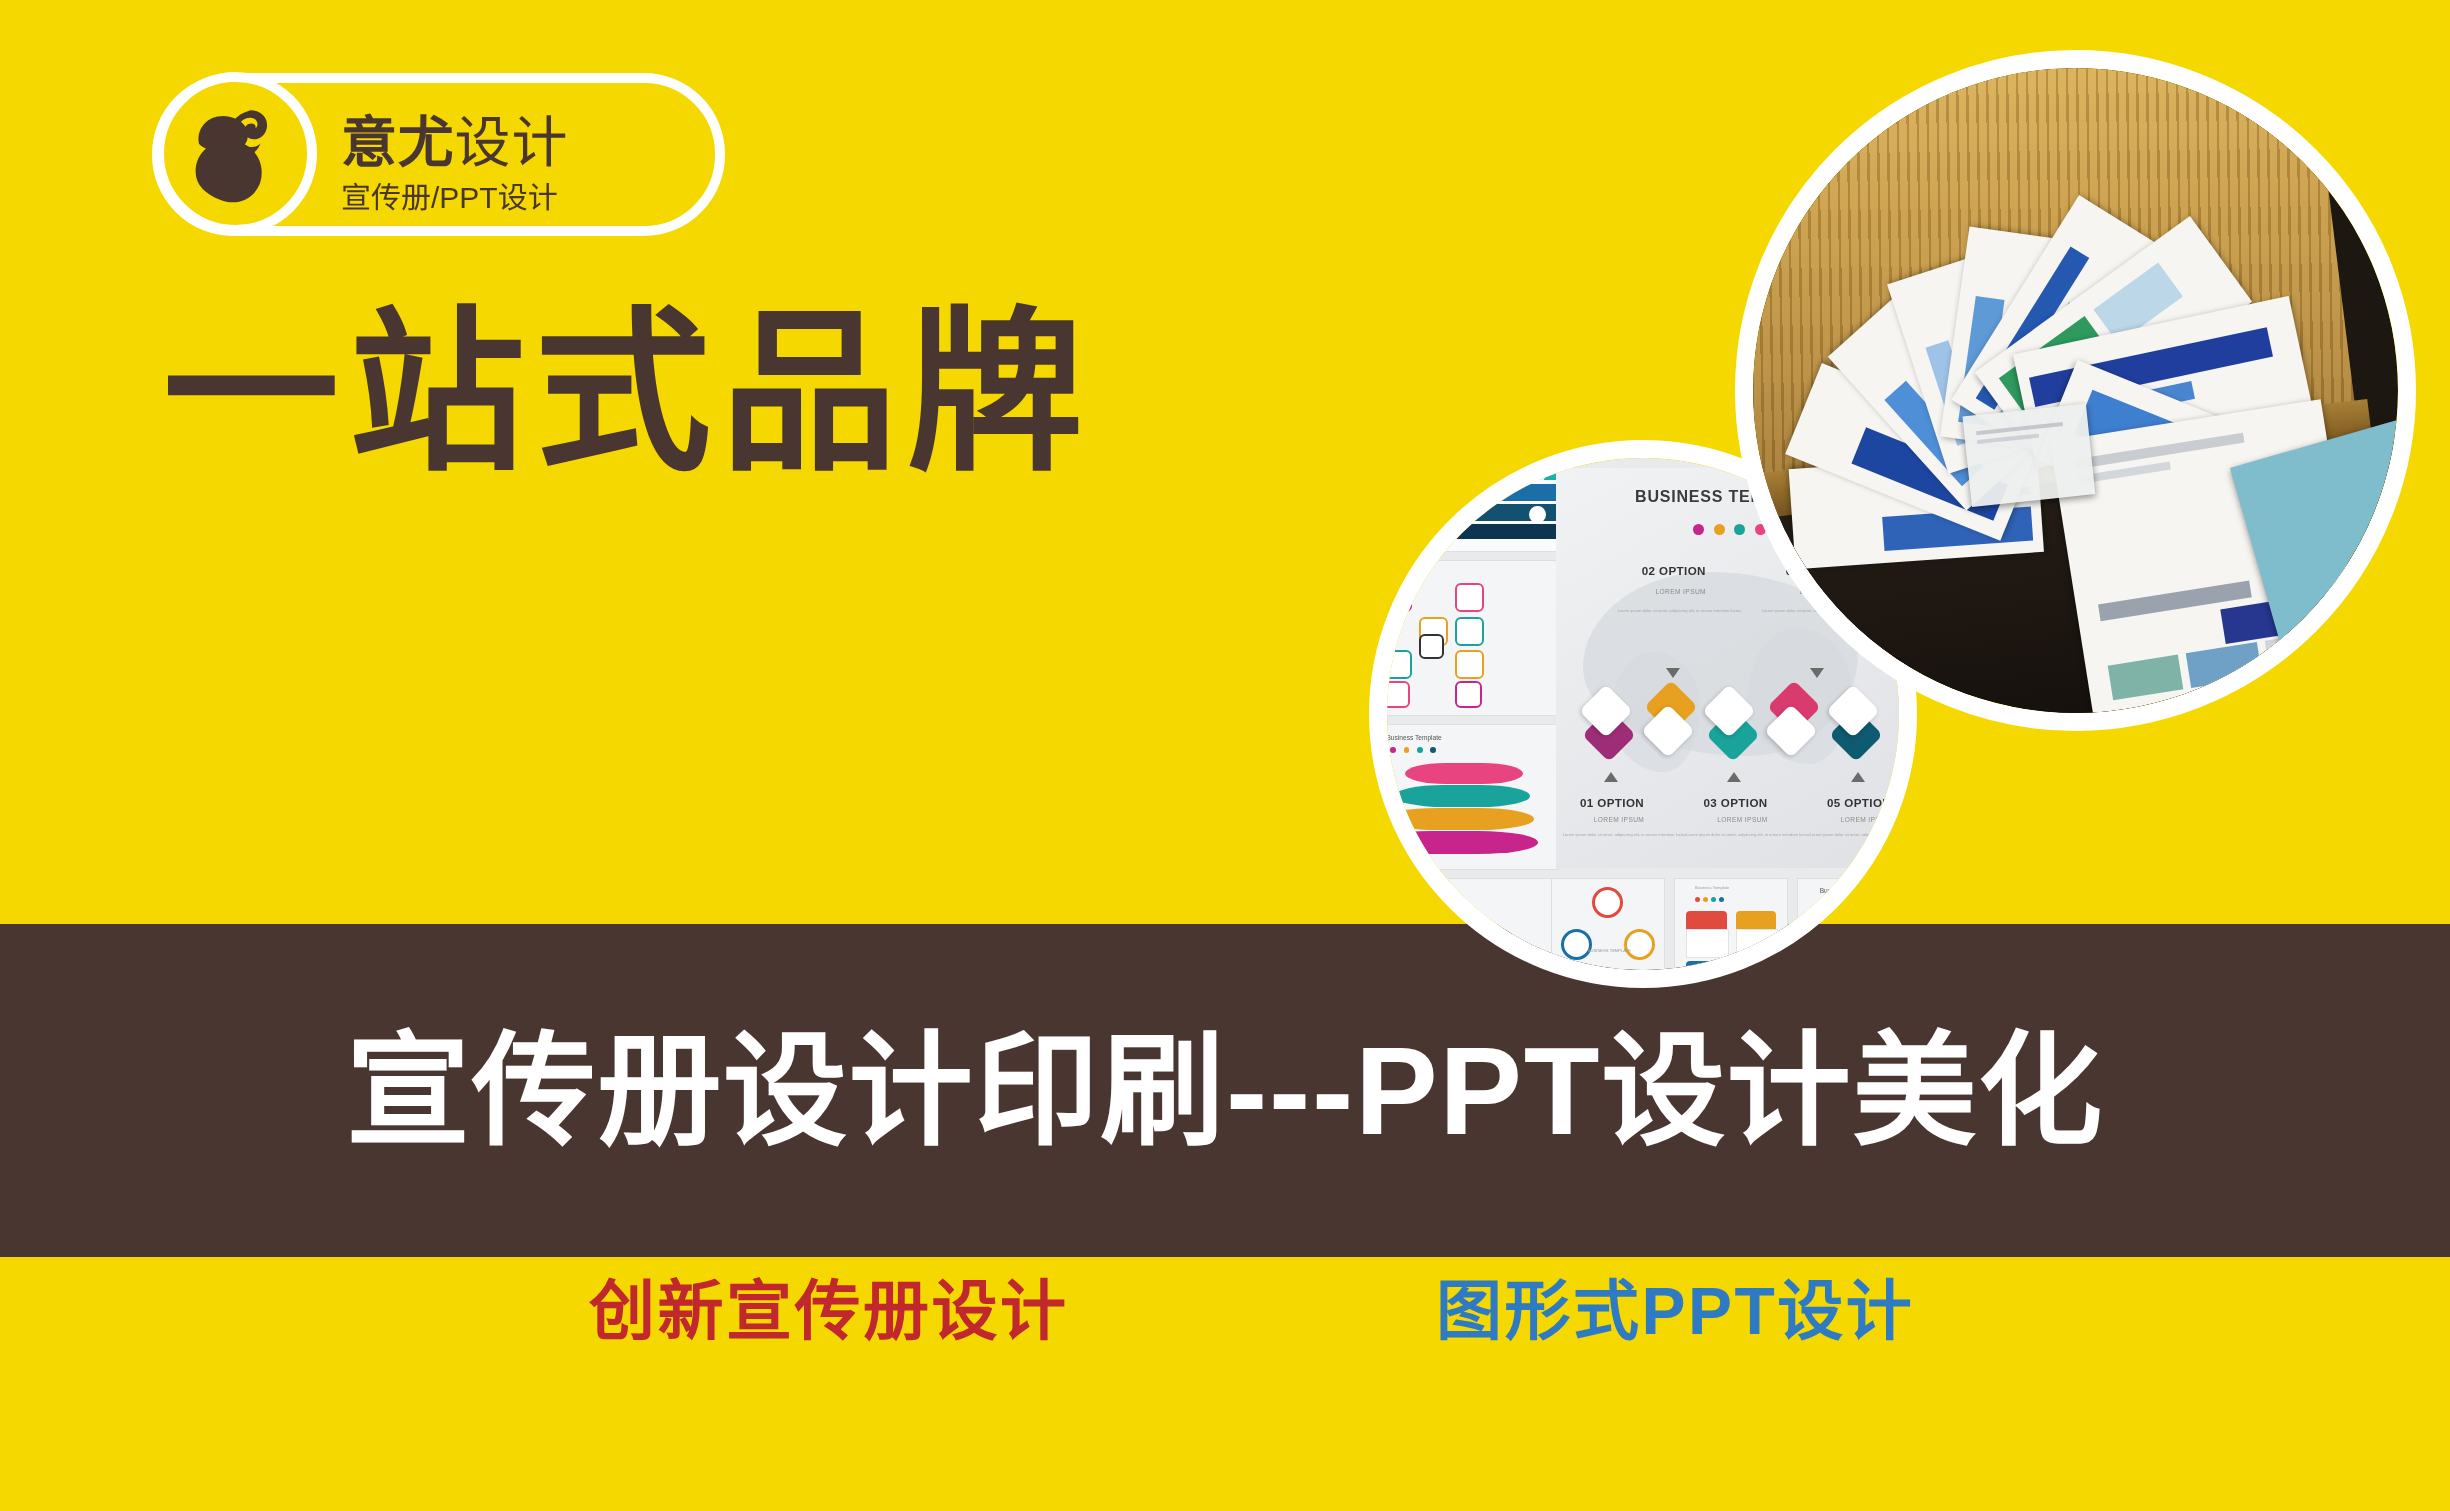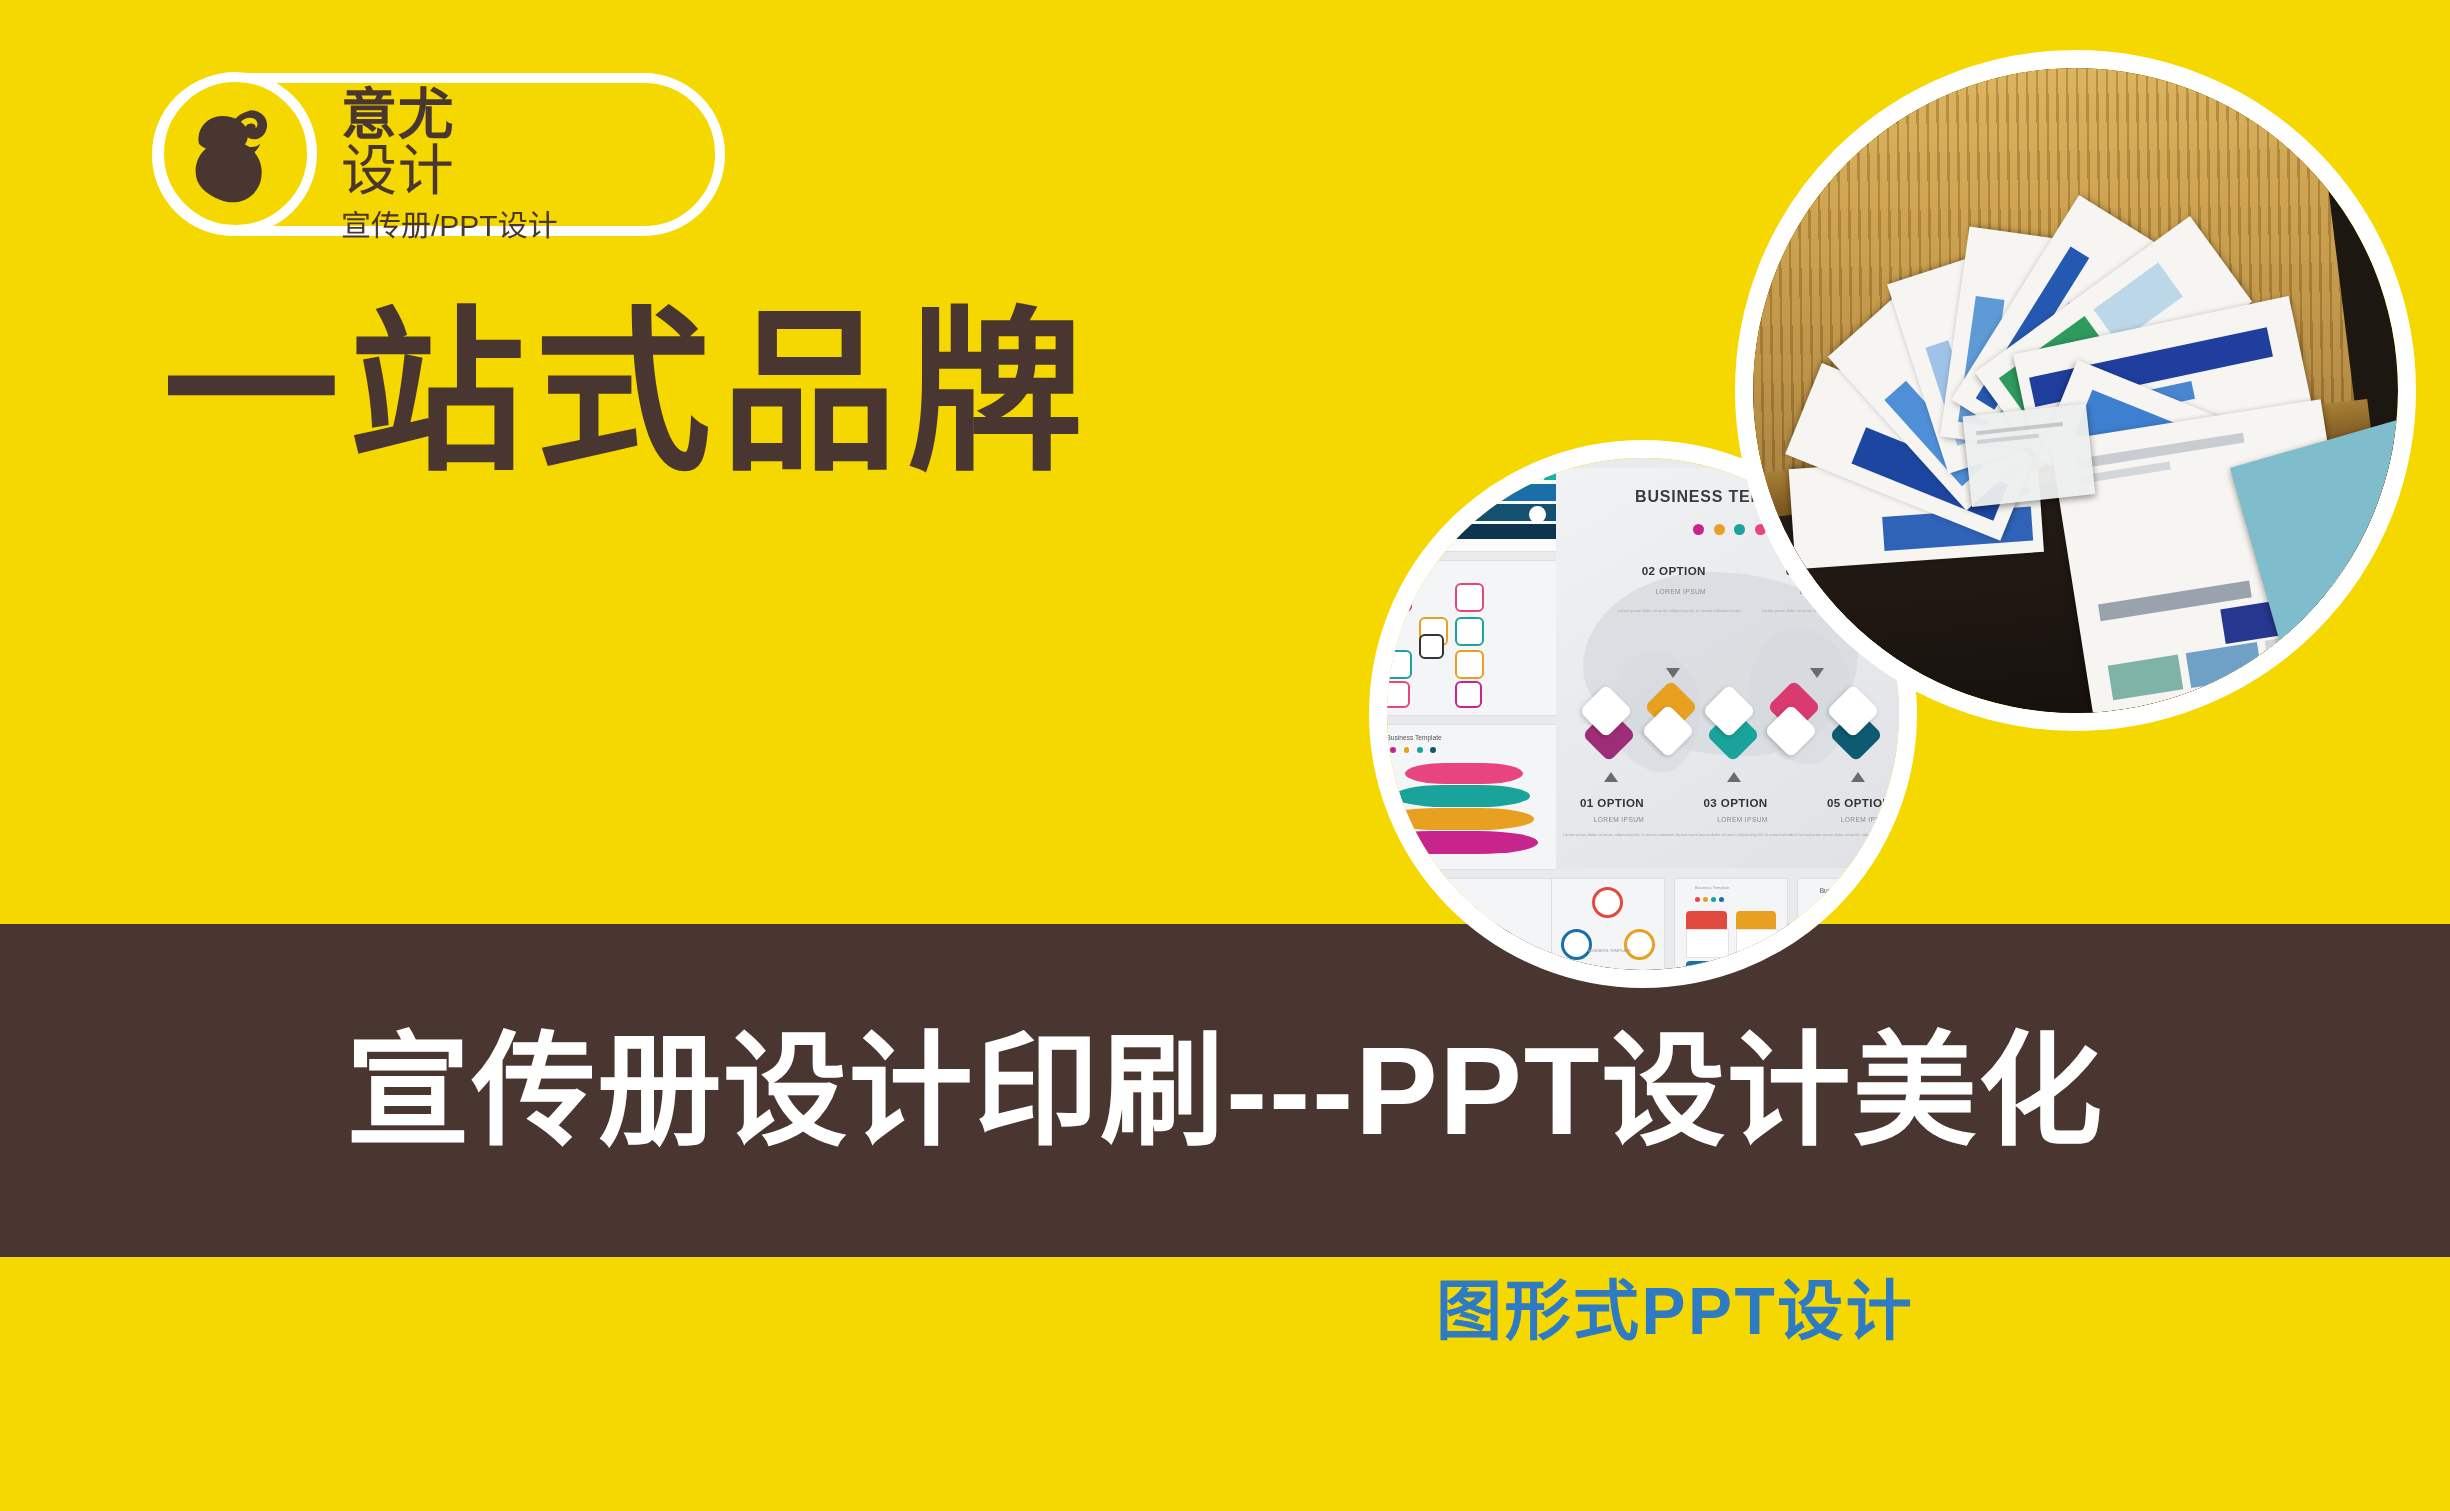--- a/index.html
+++ b/index.html
@@ -36,21 +36,21 @@
   }
   .logo-mark svg{display:block;}
   .logo-text{
     position:absolute;left:179px;top:6.6px;
     width:365px;height:149px;
     display:flex;flex-direction:column;justify-content:center;
   }
   .logo-title{
     font-size:56px;line-height:1;
     color:#4A3630;letter-spacing:0.8px;
-    white-space:nowrap;display:flex;align-items:baseline;flex-direction:column;
+    white-space:nowrap;display:flex;align-items:baseline;
   }
   .logo-title .bold{font-weight:bold;}
   .logo-title .thin{font-weight:300;}
   .logo-sub{
     font-size:30px;line-height:1;margin-top:11.6px;
     color:#4A3630;white-space:nowrap;
   }
 
   
   .headline{
@@ -420,17 +420,18 @@
         </div>
       </div>
     </div>
   </div>
 
   <div class="strip">
     <span class="strip-text">宣传册设计印刷---PPT设计美化</span>
   </div>
 
   <div class="footer">
+    <span class="tag tag-a">创新宣传册设计</span>
     <span class="tag tag-b">图形式PPT设计</span>
   </div>
 
 </div>
 
 
 </body></html>

